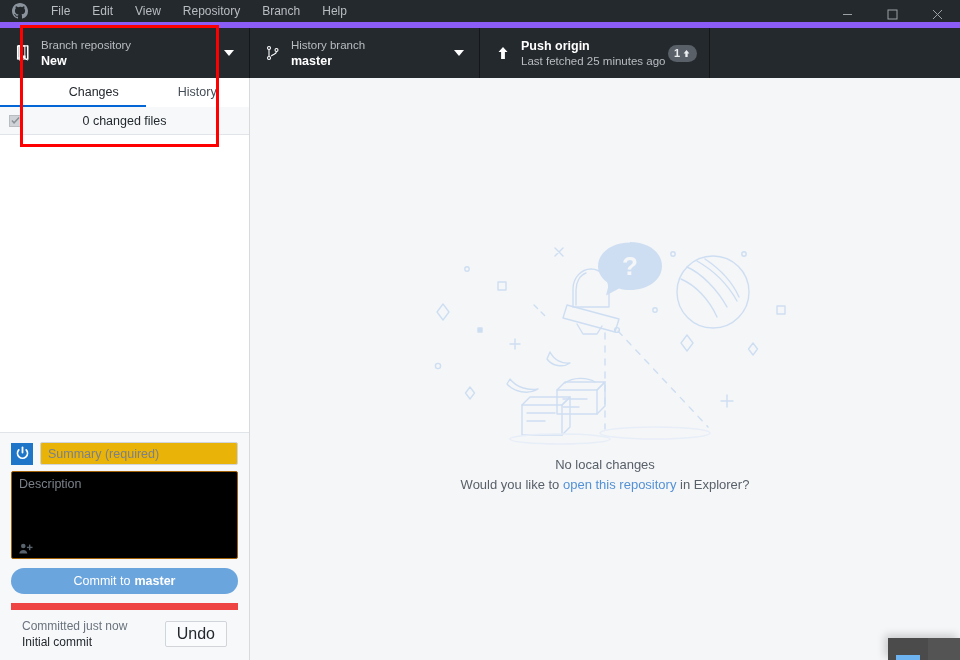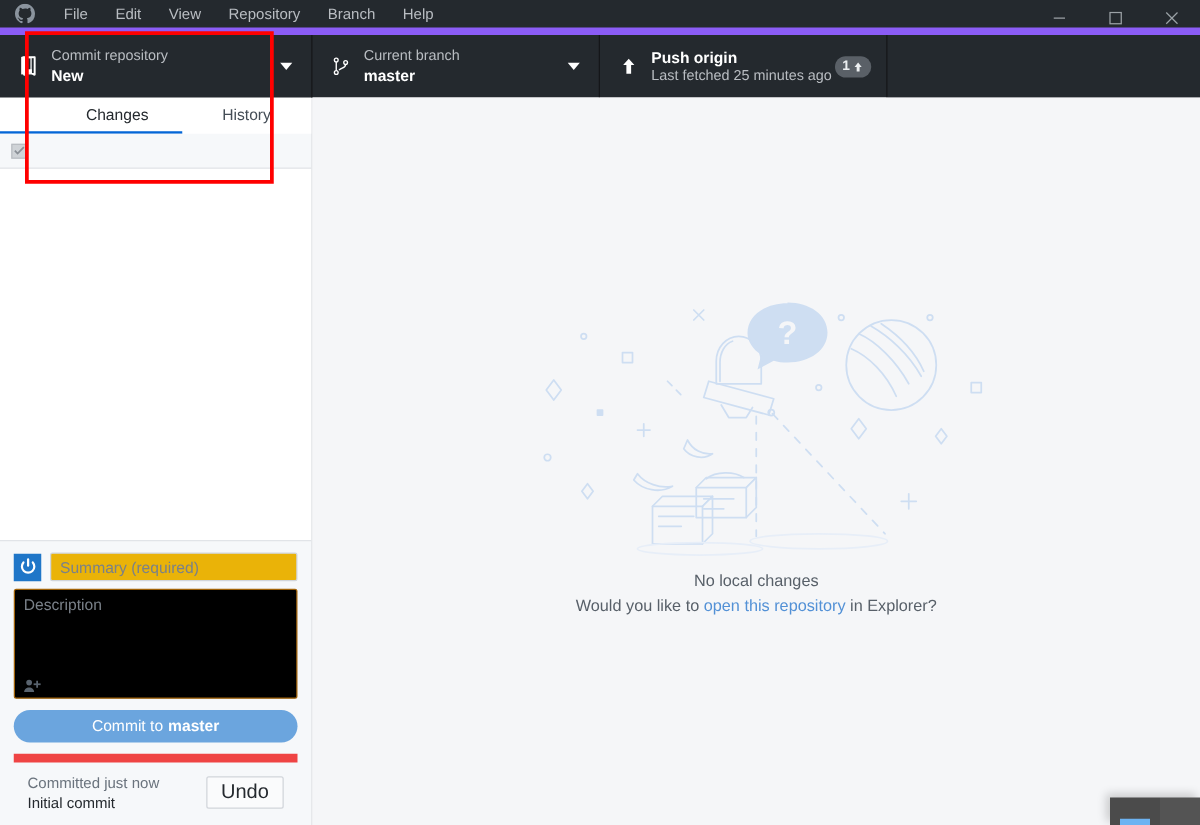--- a/index.html
+++ b/index.html
@@ -344,42 +344,42 @@
       <div class="tb-icon">
         <svg viewBox="0 0 16 16" fill="#ffffff" aria-hidden="true">
           <path d="M3 0h9a1 1 0 0 1 1 1v13.5a.5.5 0 0 1-.78.41L8.5 12.6l-3.72 2.31A.5.5
           0 0 1 4 14.5V1a1 1 0 0 1 1-1zm0 1v12.3l2.9-1.8a1 1 0 0 1 1.05 0l2.9 1.8V1H3z" fill="none" stroke="#ffffff" stroke-width="1"></path>
           <rect x="2.5" y="1" width="10" height="13" fill="none" stroke="#ffffff" stroke-width="1.1"></rect>
           <line x1="4.6" y1="1" x2="4.6" y2="14" stroke="#ffffff" stroke-width="0.9"></line>
           <path d="M7.3 10.4h3.2v3.4l-1.6-1.1-1.6 1.1z" fill="#ffffff"></path>
         </svg>
       </div>
       <div class="tb-text">
-        <div class="tb-label">Commit repository</div>
+        <div class="tb-label">Branch repository</div>
         <div class="tb-value">New</div>
       </div>
       <div class="tb-caret">
         <svg viewBox="0 0 10 7">
             <polygon points="0,0 10,0 5,6" fill="#ffffff"></polygon>
           </svg>
       </div>
     </div>
 
     <div class="tb-btn tb-branch">
       <div class="tb-icon">
         <svg viewBox="0 0 16 16" aria-hidden="true" fill="none" stroke="#ffffff" stroke-width="1.1">
           <circle cx="4" cy="3" r="1.5"></circle>
           <circle cx="4" cy="13" r="1.5"></circle>
           <circle cx="11.5" cy="5" r="1.5"></circle>
           <line x1="4" y1="4.5" x2="4" y2="11.5"></line>
           <path d="M11.5 6.5c0 3-3.5 2.6-5.3 4.6"></path>
         </svg>
       </div>
       <div class="tb-text">
-        <div class="tb-label">Current branch</div>
+        <div class="tb-label">History branch</div>
         <div class="tb-value">master</div>
       </div>
       <div class="tb-caret">
         <svg viewBox="0 0 10 7">
             <polygon points="0,0 10,0 5,6" fill="#ffffff"></polygon>
           </svg>
       </div>
     </div>
 
     <div class="tb-btn tb-push">
@@ -411,20 +411,21 @@
         <div class="tab active">Changes</div>
         <div class="tab">History</div>
       </div>
 
       <div class="changes-head">
         <div class="chk">
           <svg viewBox="0 0 10 10">
               <path d="M1 5l2.4 2.6L9 1.8" fill="none" stroke="#8a9097" stroke-width="1.6"></path>
             </svg>
         </div>
+        <div class="changes-title">0 changed files</div>
       </div>
 
       <div class="file-list"></div>
 
       <div class="commit-area">
         <div class="summary-row">
           <div class="avatar">
             <svg viewBox="0 0 16 16" fill="none" stroke="#ffffff" stroke-width="1.9" stroke-linecap="round">
               <path d="M12 4.2A5.3 5.3 0 1 1 4 4.2"></path>
               <line x1="8" y1="1.6" x2="8" y2="7"></line>

